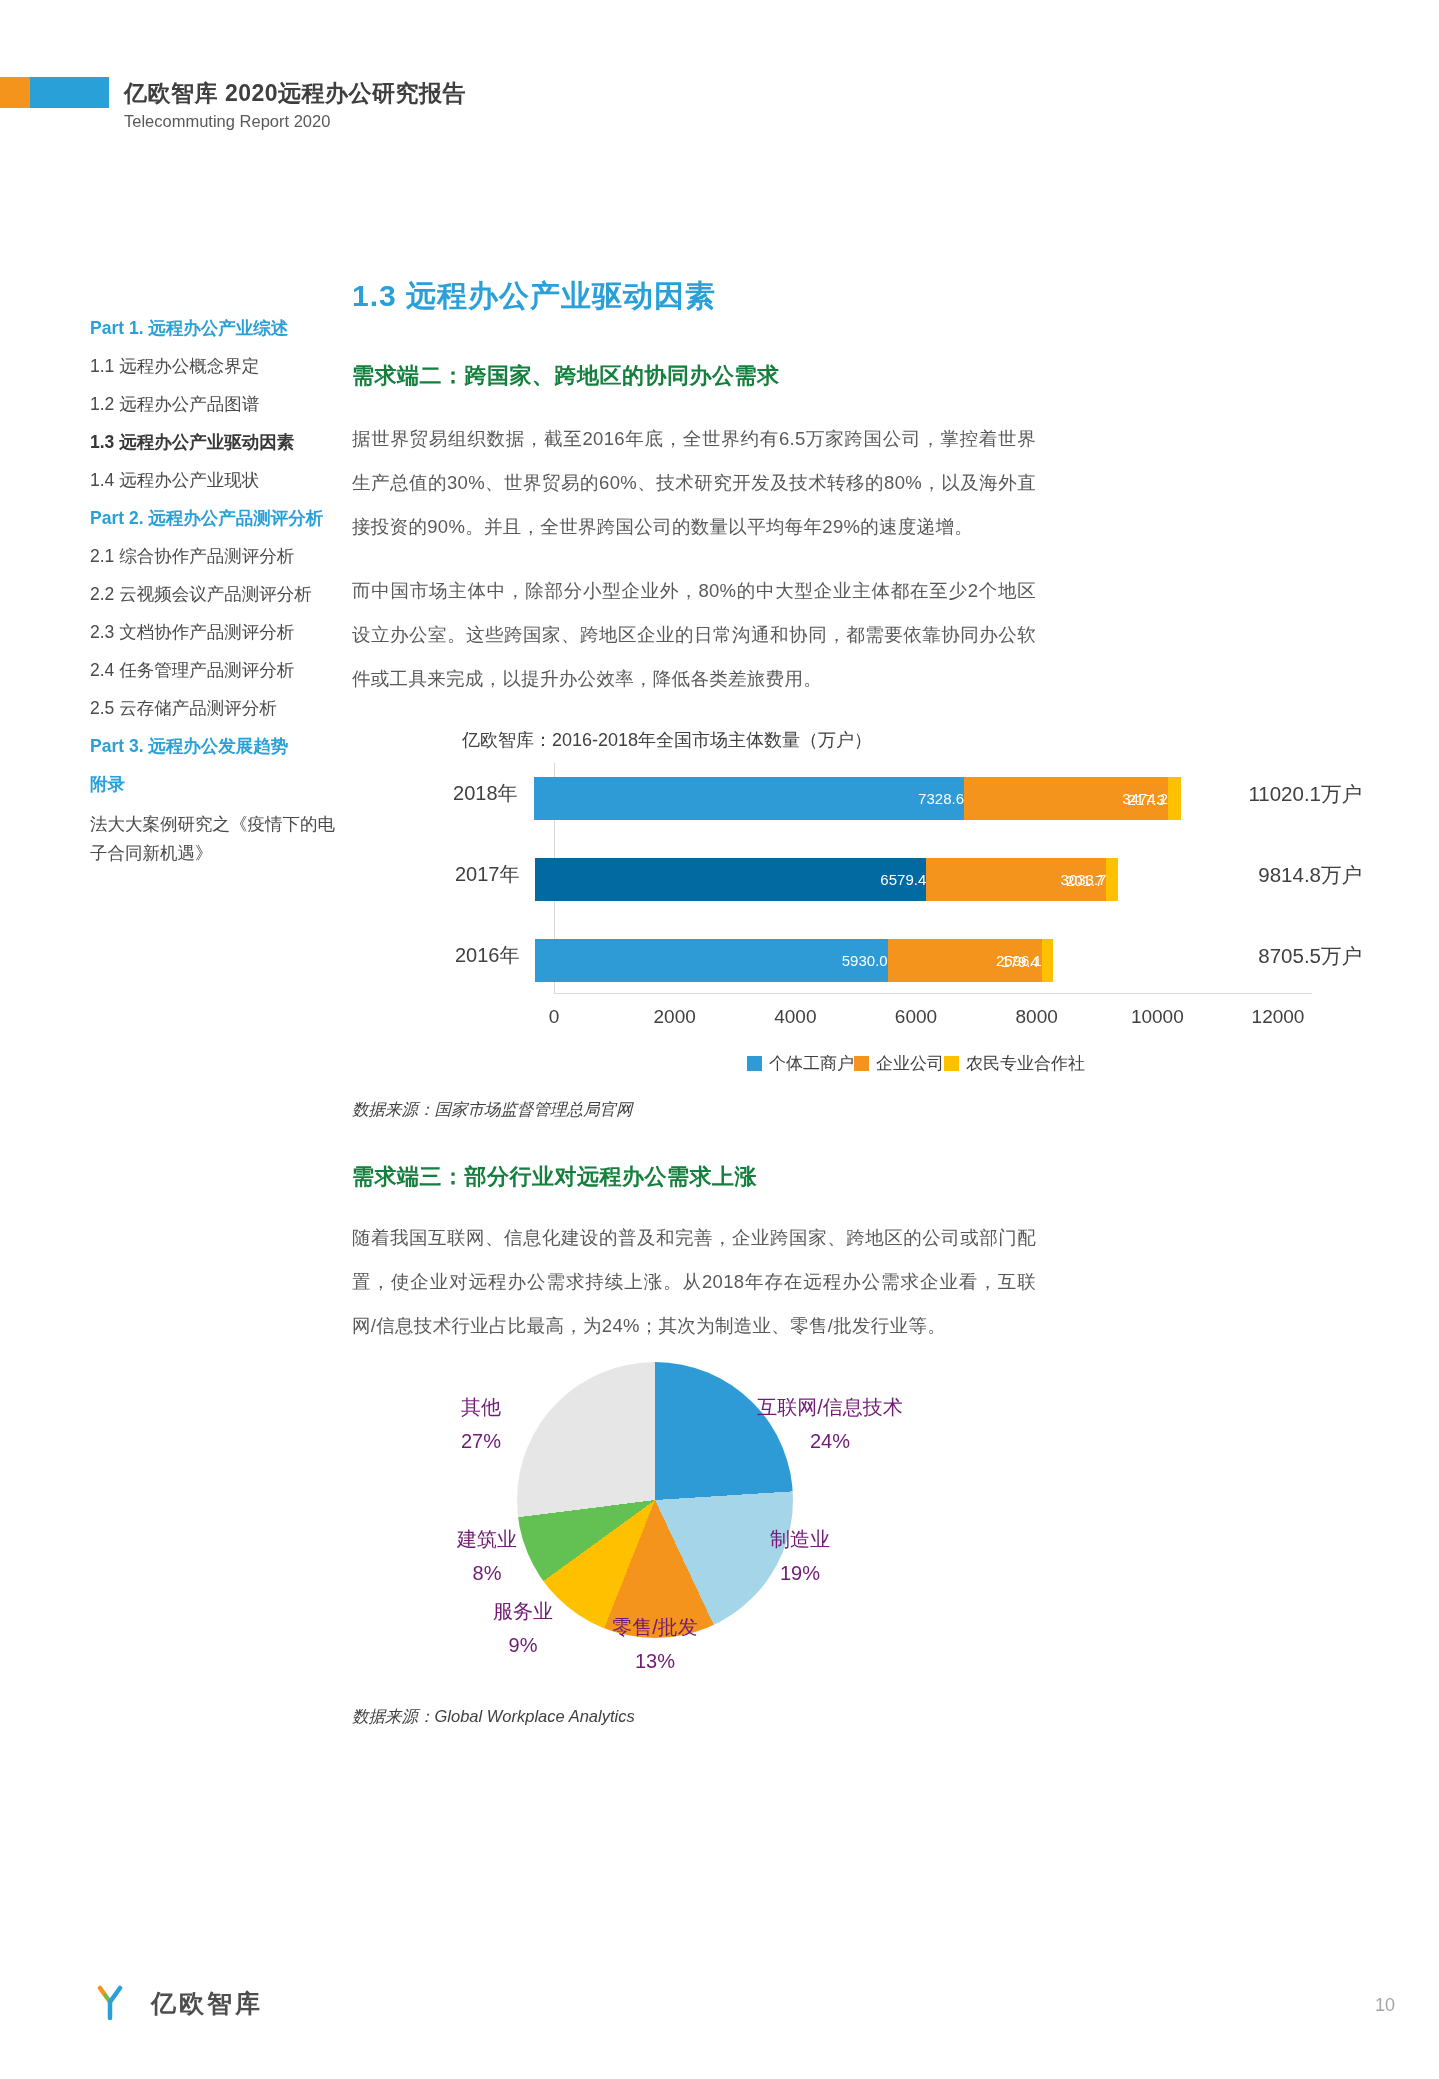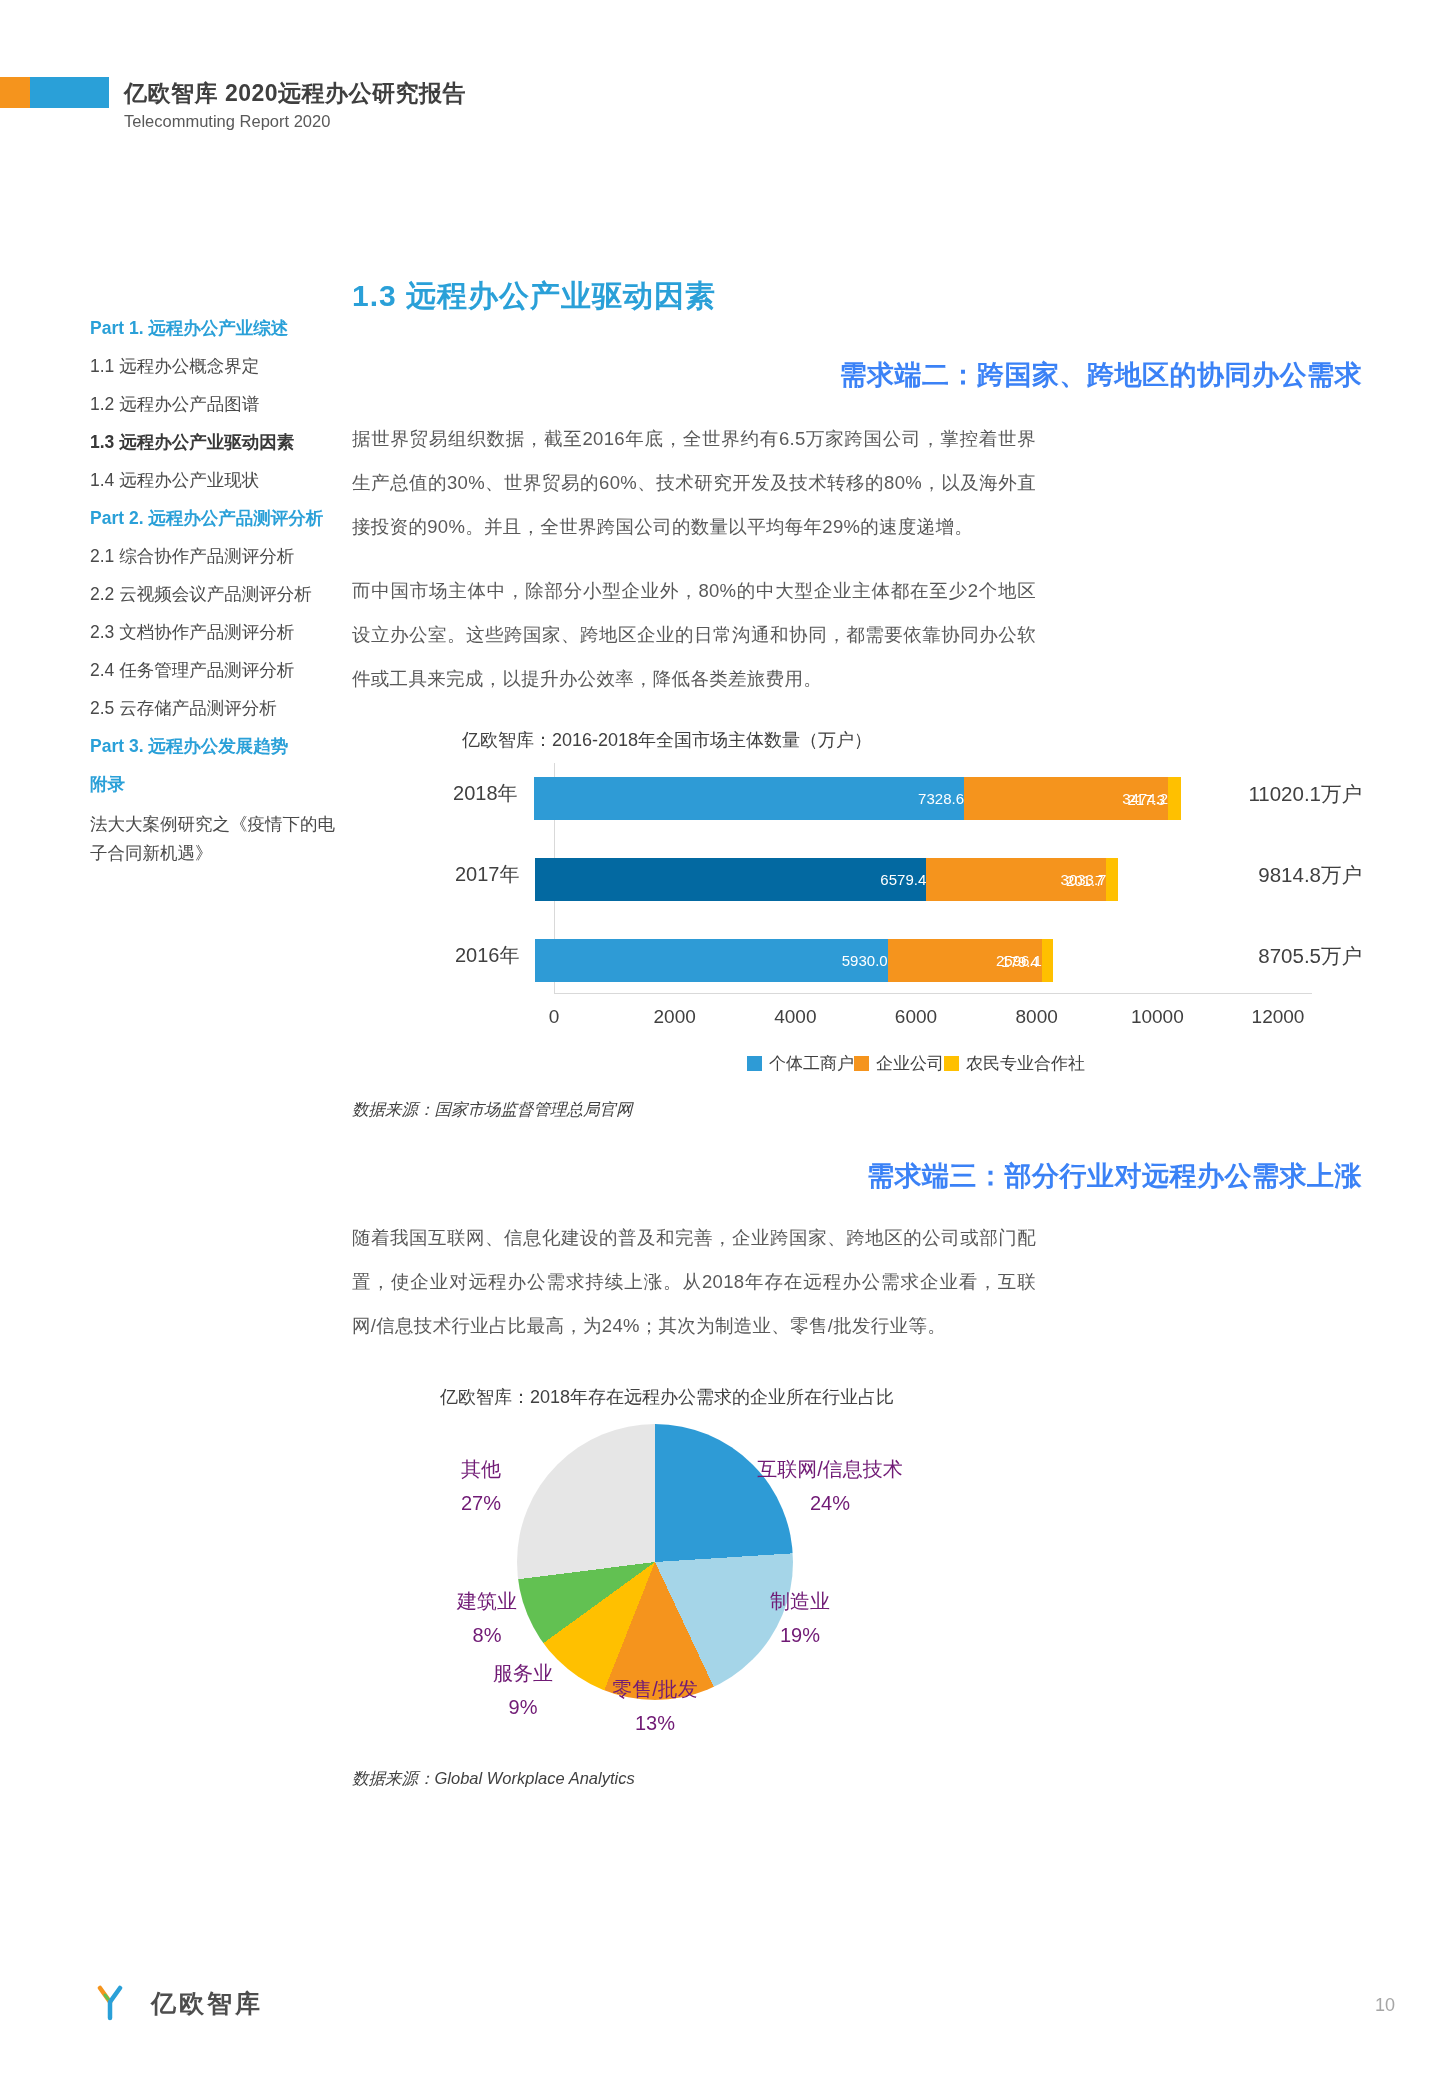--- a/index.html
+++ b/index.html
@@ -17,21 +17,21 @@
   .sidebar { position:absolute; top:316px; left:90px; width:256px; }
   .sb-item { font-size:17.5px; color:#4a4a4a; line-height:25px; margin-bottom:13px; cursor:pointer; }
   .sb-item.part { color:var(--accent-blue,#2aa0d8); font-weight:700; }
   .sb-item.active { font-weight:700; color:#383838; }
   .sb-item.gap-top { margin-top:6px; }
   .sb-item.wrap { line-height:29px; }
 
   
   .main { position:absolute; top:278px; left:352px; width:1010px; }
   .h1 { font-size:30px; line-height:36px; font-weight:700; color:var(--accent-blue,#2aa0d8); letter-spacing:1px; }
-  .h2 { font-size:27px; line-height:31px; font-weight:700; color:#3b82f6; letter-spacing:0.5px;text-align:right; }
+  .h2 { font-size:22px; line-height:31px; font-weight:700; color:#15803d; letter-spacing:0.5px; }
   .h2.d2 { margin-top:46px; }
   .h2.d3 { margin-top:40px; }
   .para { width:684px; font-size:18.5px; line-height:44px; color:#595959; text-align:justify; letter-spacing:0.3px; }
   .para.p1 { margin-top:26px; }
   .para.p2 { margin-top:20px; }
   .para.p3 { margin-top:24px; }
 
   
   .bc-title { width:630px; margin-top:26px; text-align:center; font-size:18px; line-height:26px; color:#404040; }
   .bc-area { position:relative; margin-top:24px; padding-bottom:22px; }
@@ -180,21 +180,20 @@
         <span class="bc-swatch" style="background: rgb(255, 192, 0);"></span>
         <span class="legend-label">农民专业合作社</span>
       </div>
     </div>
 
     <div class="source">数据来源：国家市场监督管理总局官网</div>
 
     <div class="h2 d3">需求端三：部分行业对远程办公需求上涨</div>
     <div class="para p3">随着我国互联网、信息化建设的普及和完善，企业跨国家、跨地区的公司或部门配置，使企业对远程办公需求持续上涨。从2018年存在远程办公需求企业看，互联网/信息技术行业占比最高，为24%；其次为制造业、零售/批发行业等。</div>
 
-    <div class="pie-title">亿欧智库：2018年存在远程办公需求的企业所在行业占比</div>
     <div class="pie-wrap">
       <div class="pie-circle" style="background: conic-gradient(rgb(46, 155, 214) 0deg, rgb(46, 155, 214) 86.4deg, rgb(165, 213, 232) 86.4deg, rgb(165, 213, 232) 154.8deg, rgb(245, 148, 29) 154.8deg, rgb(245, 148, 29) 201.6deg, rgb(255, 192, 0) 201.6deg, rgb(255, 192, 0) 234deg, rgb(98, 193, 82) 234deg, rgb(98, 193, 82) 262.8deg, rgb(230, 230, 230) 262.8deg, rgb(230, 230, 230) 360deg);"></div>
       <div class="pie-label pl-internet">
         <div>互联网/信息技术</div>
         <div>24%</div>
       </div>
       <div class="pie-label pl-manufact">
         <div>制造业</div>
         <div>19%</div>
       </div>

